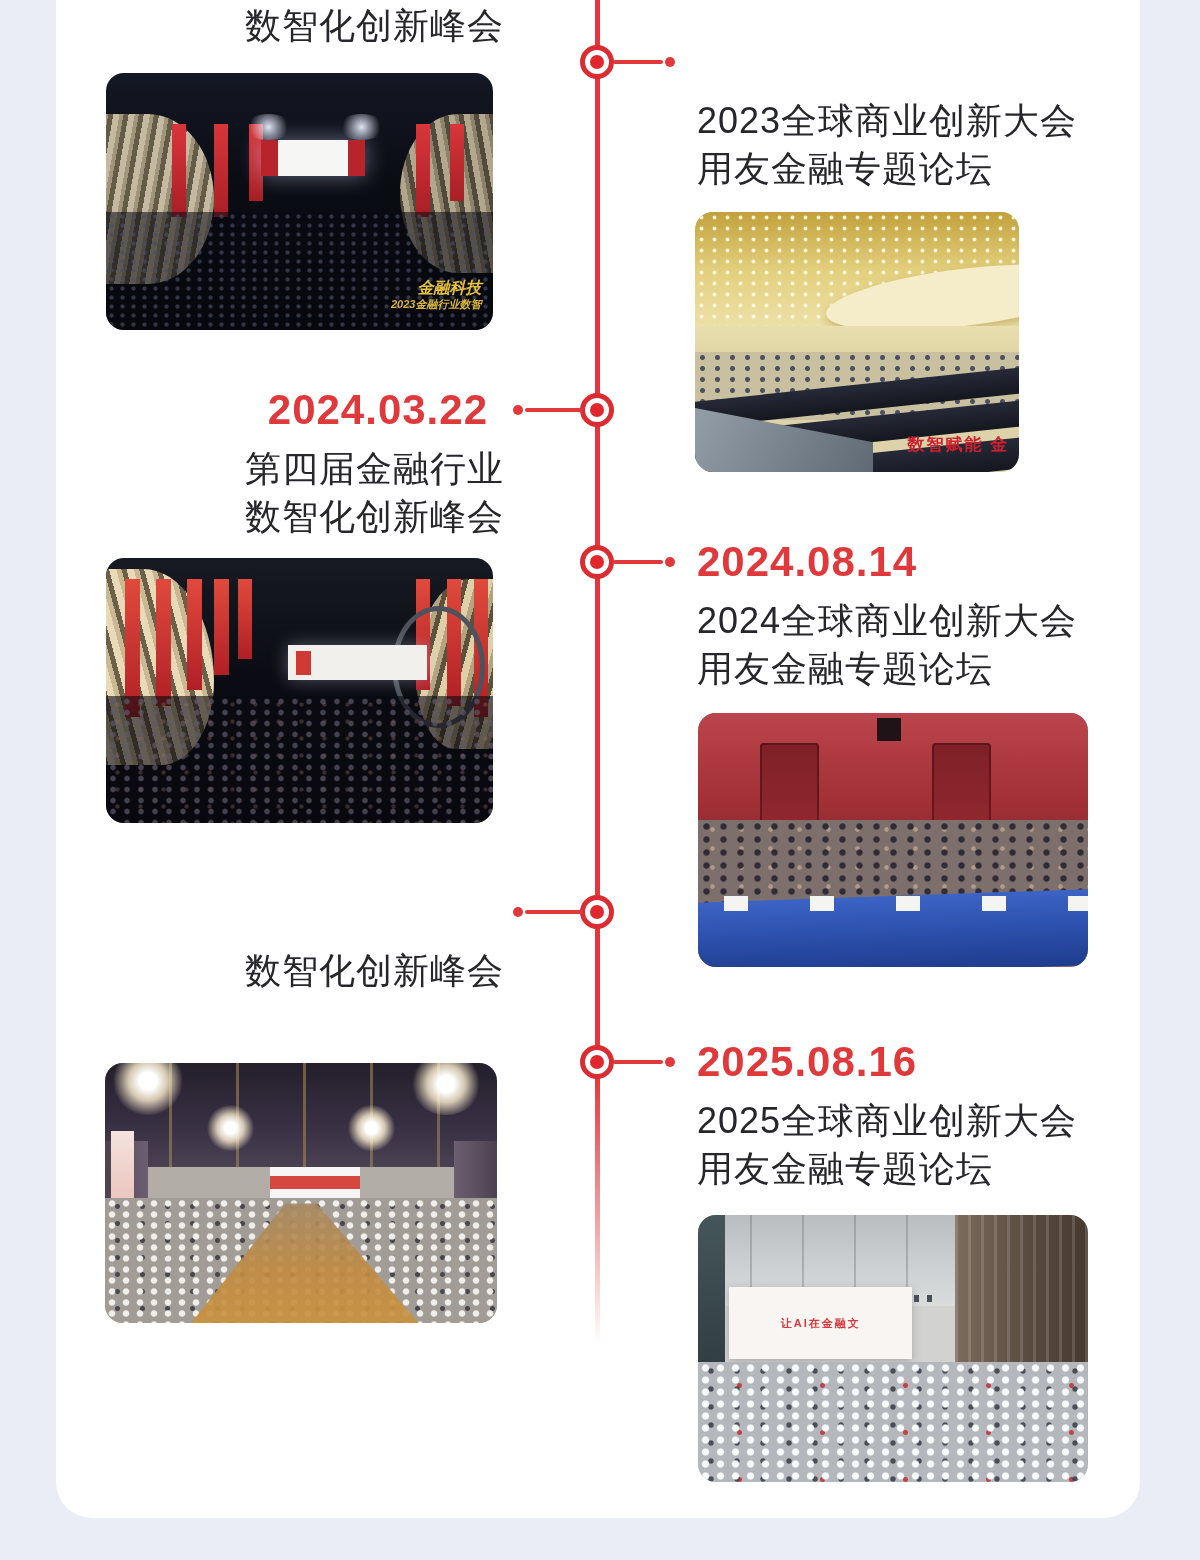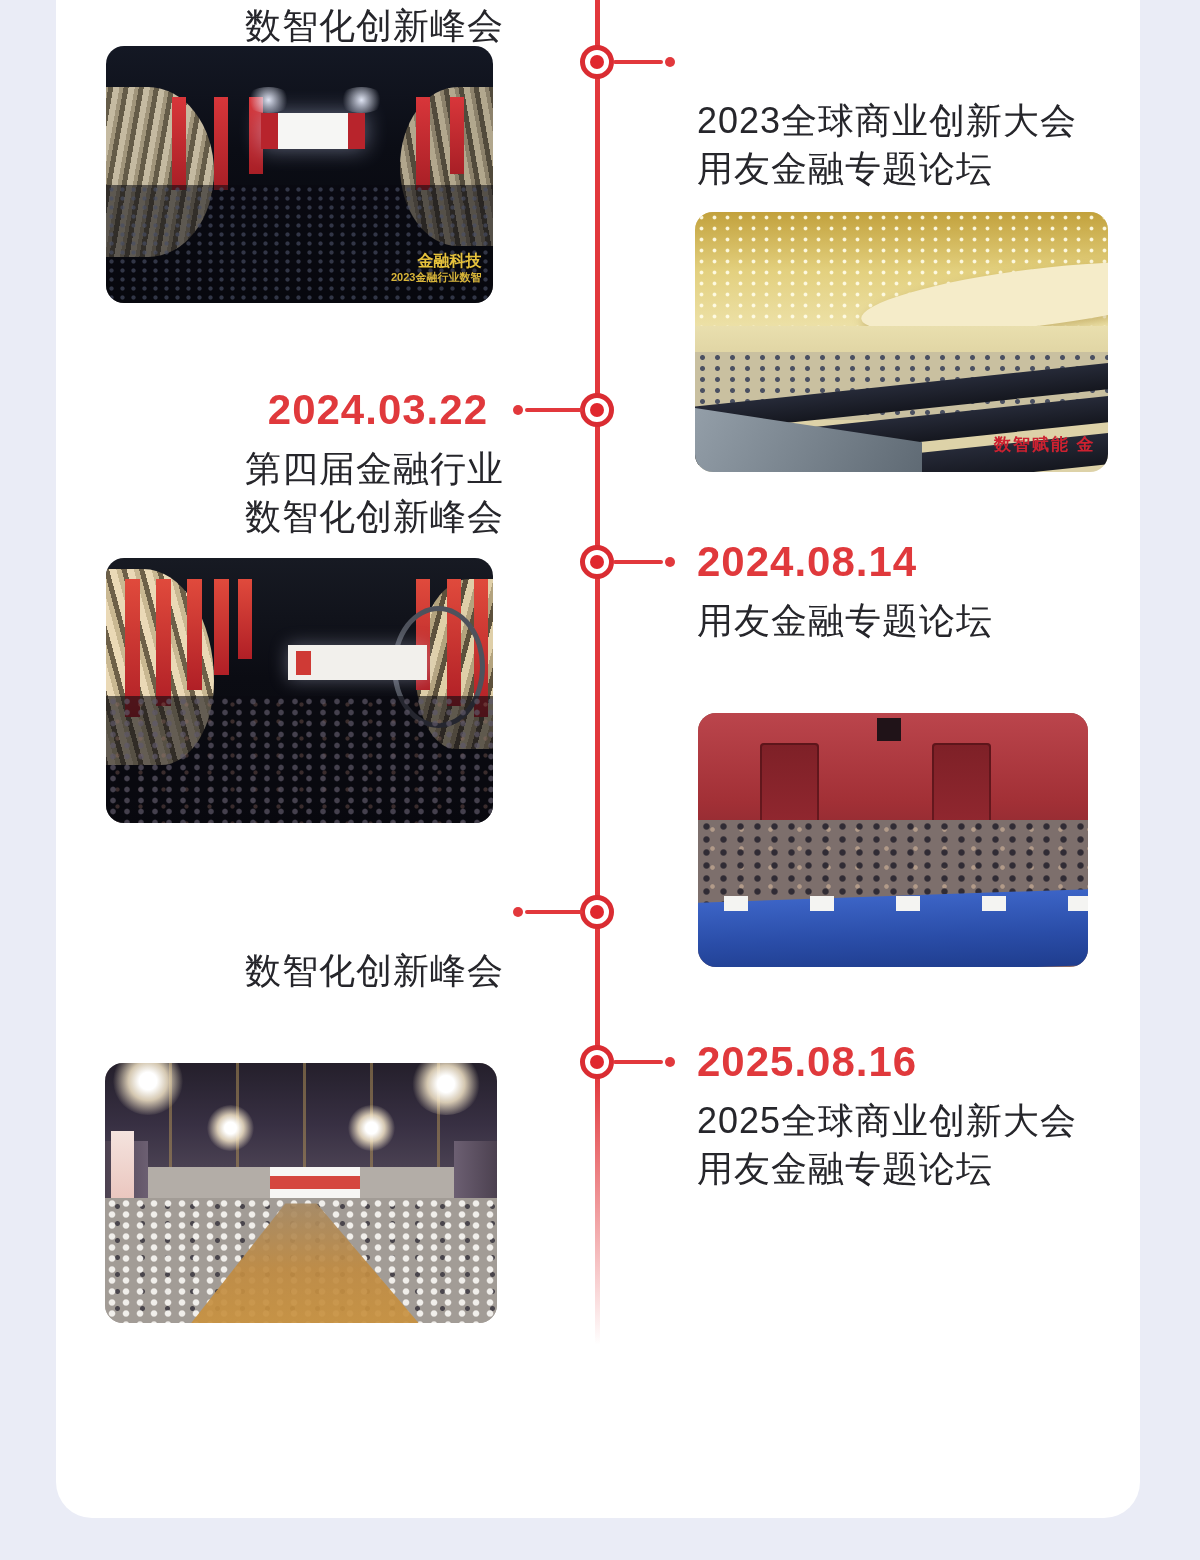--- a/index.html
+++ b/index.html
@@ -39,42 +39,42 @@
   .title{
     position:absolute;font-size:36px;color:#26262b;line-height:48px;
     white-space:nowrap;letter-spacing:1px;
   }
   .title.left{left:245px;}
   .title.right{left:697px;}
   
   .photo{position:absolute;border-radius:18px;overflow:hidden;}
   .photo>div,.photo>span{position:absolute;}
   
-  .pL1{left:106px;top:46px;width:387px;height:257px;
-       background:linear-gradient(180deg,#141824 0%,#0b0d15 40%,#06070c 100%);}
+  .pL1{left:106px;top:73px;width:387px;height:257px;
+       background:linear-gradient(180deg,#141824 0%,#0b0d15 40%,#06070c 100%);font-style:italic;}
   .pL1 .wallL{left:-6%;top:16%;width:34%;height:66%;border-radius:0 55% 55% 0;
        background:repeating-linear-gradient(100deg,#d9cdb0 0 6px,#b1a486 6px 10px,#6e644d 10px 15px);opacity:.9;}
   .pL1 .wallR{right:-6%;top:16%;width:30%;height:62%;border-radius:55% 0 0 55%;
        background:repeating-linear-gradient(80deg,#cfc2a2 0 6px,#a3967a 6px 10px,#5e5542 10px 15px);opacity:.85;}
   .pL1 .bn{top:20%;width:3.6%;background:linear-gradient(180deg,#d8363a,#a81f26);height:36%;}
   .pL1 .screen{left:40%;top:26%;width:27%;height:14%;
        background:linear-gradient(90deg,#b8242c 0 16%,#f6f6f4 16% 84%,#b8242c 84% 100%);
        box-shadow:0 0 22px rgba(210,220,255,.45);}
   .pL1 .glow1{left:36%;top:16%;width:12%;height:10%;border-radius:50%;
        background:radial-gradient(circle,rgba(235,240,255,.95),rgba(235,240,255,0) 70%);}
   .pL1 .glow2{left:60%;top:16%;width:12%;height:10%;border-radius:50%;
        background:radial-gradient(circle,rgba(235,240,255,.95),rgba(235,240,255,0) 70%);}
   .pL1 .crowd{left:0;bottom:0;width:100%;height:46%;
        background-image:radial-gradient(circle,rgba(72,78,100,.65) 1.6px,rgba(0,0,0,0) 2.6px);
        background-size:11px 9px;background-color:rgba(9,10,16,.55);}
   .pL1 .wm{right:3%;bottom:7%;text-align:right;color:#e6c23c;font-weight:bold;line-height:1.25;}
   .pL1 .wm .w1{font-size:16px;display:block;}
   .pL1 .wm .w2{font-size:11px;display:block;color:#d8b53a;}
   
-  .pR1{left:695px;top:212px;width:413px;height:260px;background:#ddd2a8;}
+  .pR1{left:695px;top:212px;width:324px;height:260px;background:#ddd2a8;}
   .pR1 .ceil{left:0;top:0;width:100%;height:50%;
        background-image:radial-gradient(circle,rgba(255,252,230,.95) 1.3px,rgba(0,0,0,0) 2.4px),
          linear-gradient(180deg,#c2a13c 0%,#e3d07e 45%,#efe5b2 100%);
        background-size:13px 11px,100% 100%;}
   .pR1 .swoosh{left:40%;top:22%;width:85%;height:22%;border-radius:50%;
        background:#f5ecc9;transform:rotate(-7deg);box-shadow:0 4px 10px rgba(150,120,40,.4);}
   .pR1 .wall{left:0;top:44%;width:100%;height:16%;background:linear-gradient(180deg,#e9dfae,#dcd09f);}
   .pR1 .crowd{left:0;top:54%;width:100%;height:26%;
        background-image:radial-gradient(circle,rgba(52,60,86,.85) 2px,rgba(0,0,0,0) 3px);
        background-size:15px 11px;background-color:#c9c0a0;}
@@ -203,20 +203,21 @@
   </div>
 
   <div class="date left" style="top:388px">2024.03.22</div>
   <div class="title left" style="top:445px">
     <span style="display:block">第四届金融行业</span>
     <span style="display:block">数智化创新峰会</span>
   </div>
 
   <div class="date right" style="top:540px">2024.08.14</div>
   <div class="title right" style="top:597px">
+    <span style="display:block">2024全球商业创新大会</span>
     <span style="display:block">用友金融专题论坛</span>
   </div>
 
   <div class="title left" style="top:947px">
     <span style="display:block">数智化创新峰会</span>
   </div>
 
   <div class="date right" style="top:1040px">2025.08.16</div>
   <div class="title right" style="top:1097px">
     <span style="display:block">2025全球商业创新大会</span>
@@ -287,13 +288,23 @@
     <div class="ch3"></div>
     <div class="ch4"></div>
     <div class="colL"></div>
     <div class="colR"></div>
     <div class="bnL"></div>
     <div class="screen"></div>
     <div class="crowd"></div>
     <div class="aisle"></div>
   </div>
 
+  <div class="photo pR3">
+    <div class="ceil"></div>
+    <div class="truss"></div>
+    <div class="wood"></div>
+    <div class="glass"></div>
+    <div class="screen">
+      <span>让AI在金融文</span>
+    </div>
+    <div class="crowd"></div>
+  </div>
 </div>
 
 </body></html>

